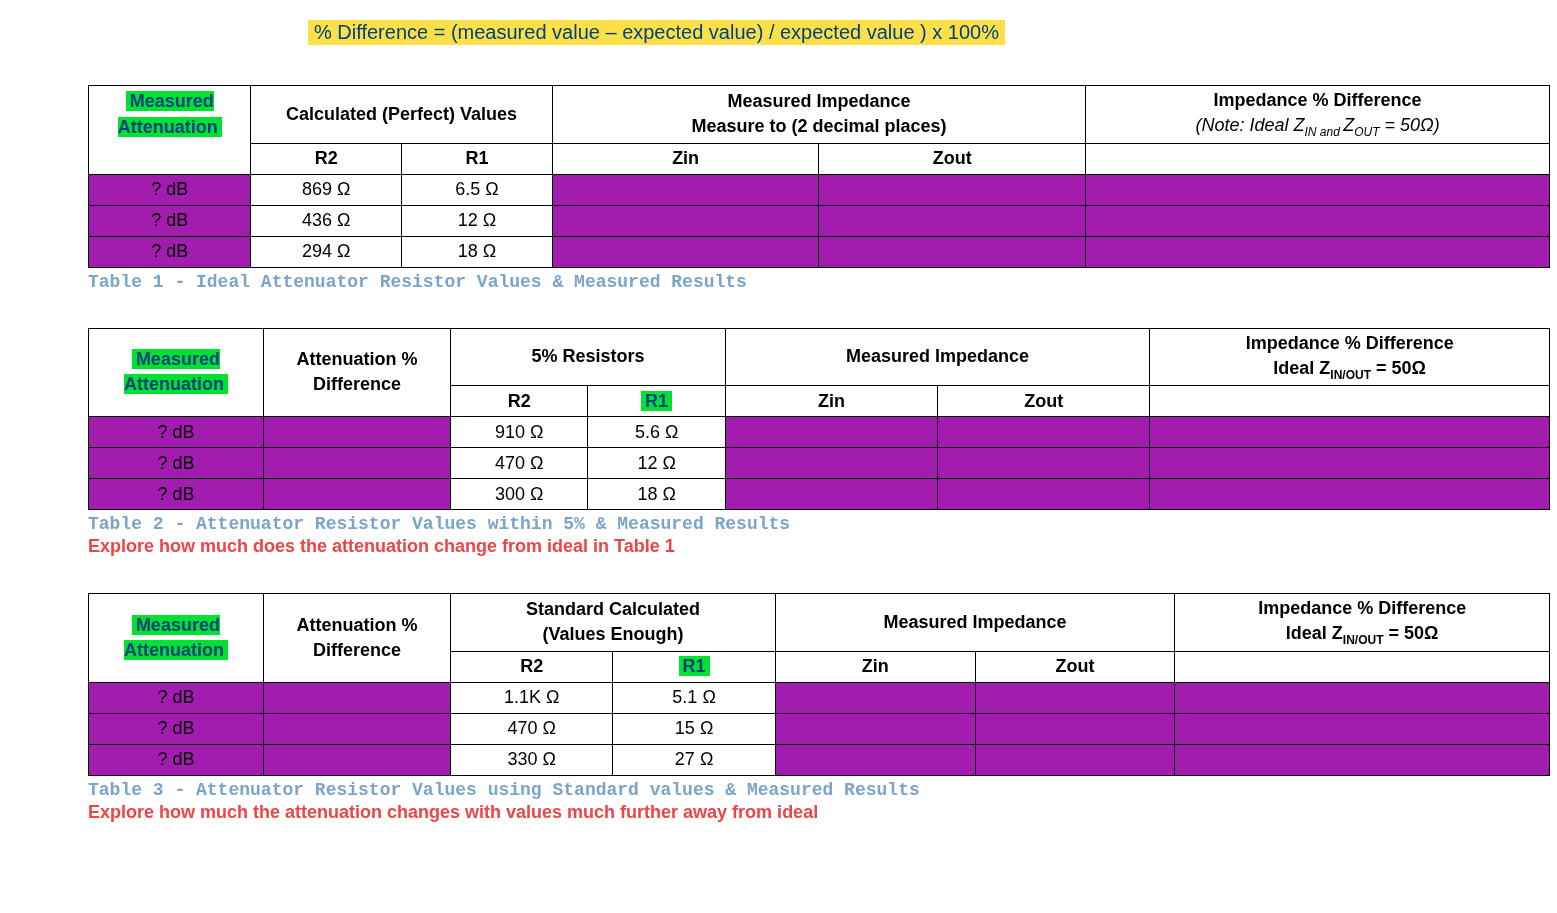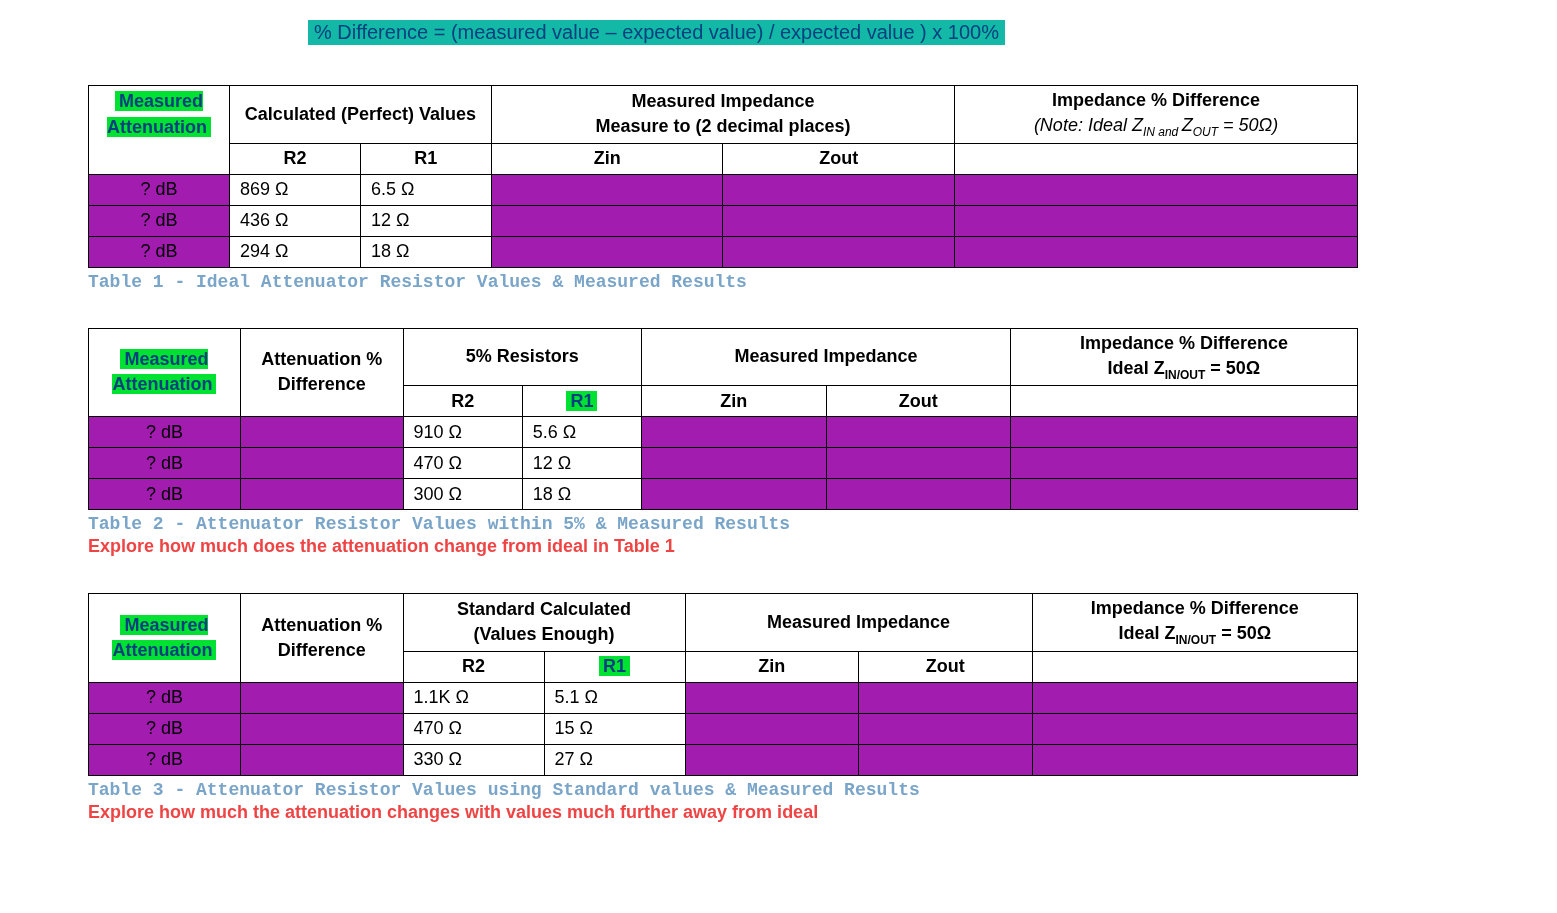--- a/index.html
+++ b/index.html
@@ -10,29 +10,29 @@
     padding: 12px 40px 40px 40px;
     width: 1557px;
     box-sizing: border-box;
   }
   .formula-line {
     text-align: left;
     margin: 0 0 40px 0;
     padding-left: 260px;
   }
   .formula-span {
-    background: #14b8a6;
+    background: #fde047;
     color: #004080;
     font-size: 20px;
     padding: 1px 6px;
     display: inline-block;
   }
   table {
     border-collapse: collapse;
-    width: 1270px;
+    width: 1462px;
     margin-left: 40px;
     table-layout: fixed;
   }
   th, td {
     border: 1px solid #000;
     padding: 2px 10px;
     font-size: 18px;
     line-height: 1.4;
     vertical-align: middle;
     height: 26px;
@@ -62,21 +62,21 @@
   .caption-sub {
     color: #ef4444;
     font-weight: 700;
     margin: 2px 0 0 40px;
     font-size: 18px;
   }
   .gap { height: 36px; }
   .italic-note { font-style: italic; font-weight: 400; }
   .sub { font-size: 12px; vertical-align: sub; }
   .center { text-align: center; }
-  .left { text-align: left; }
+  .left { text-align: center; }
   .noborder-top { border-top: none; }
   .noborder-bottom { border-bottom: none; }
 </style>
 </head>
 <body>
 
 <div class="formula-line">
   <span class="formula-span">% Difference = (measured value – expected value) / expected value ) x 100%</span>
 </div>
 

